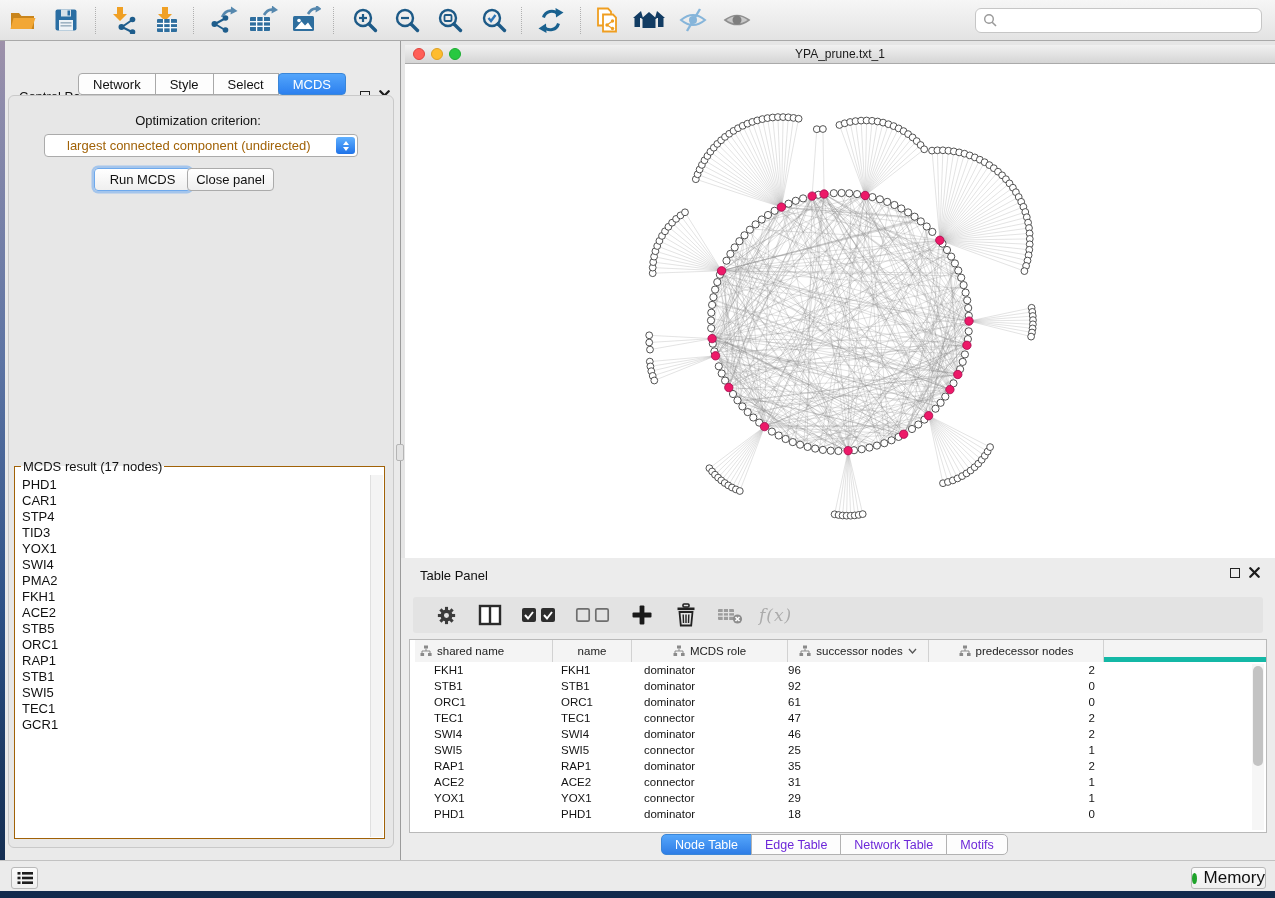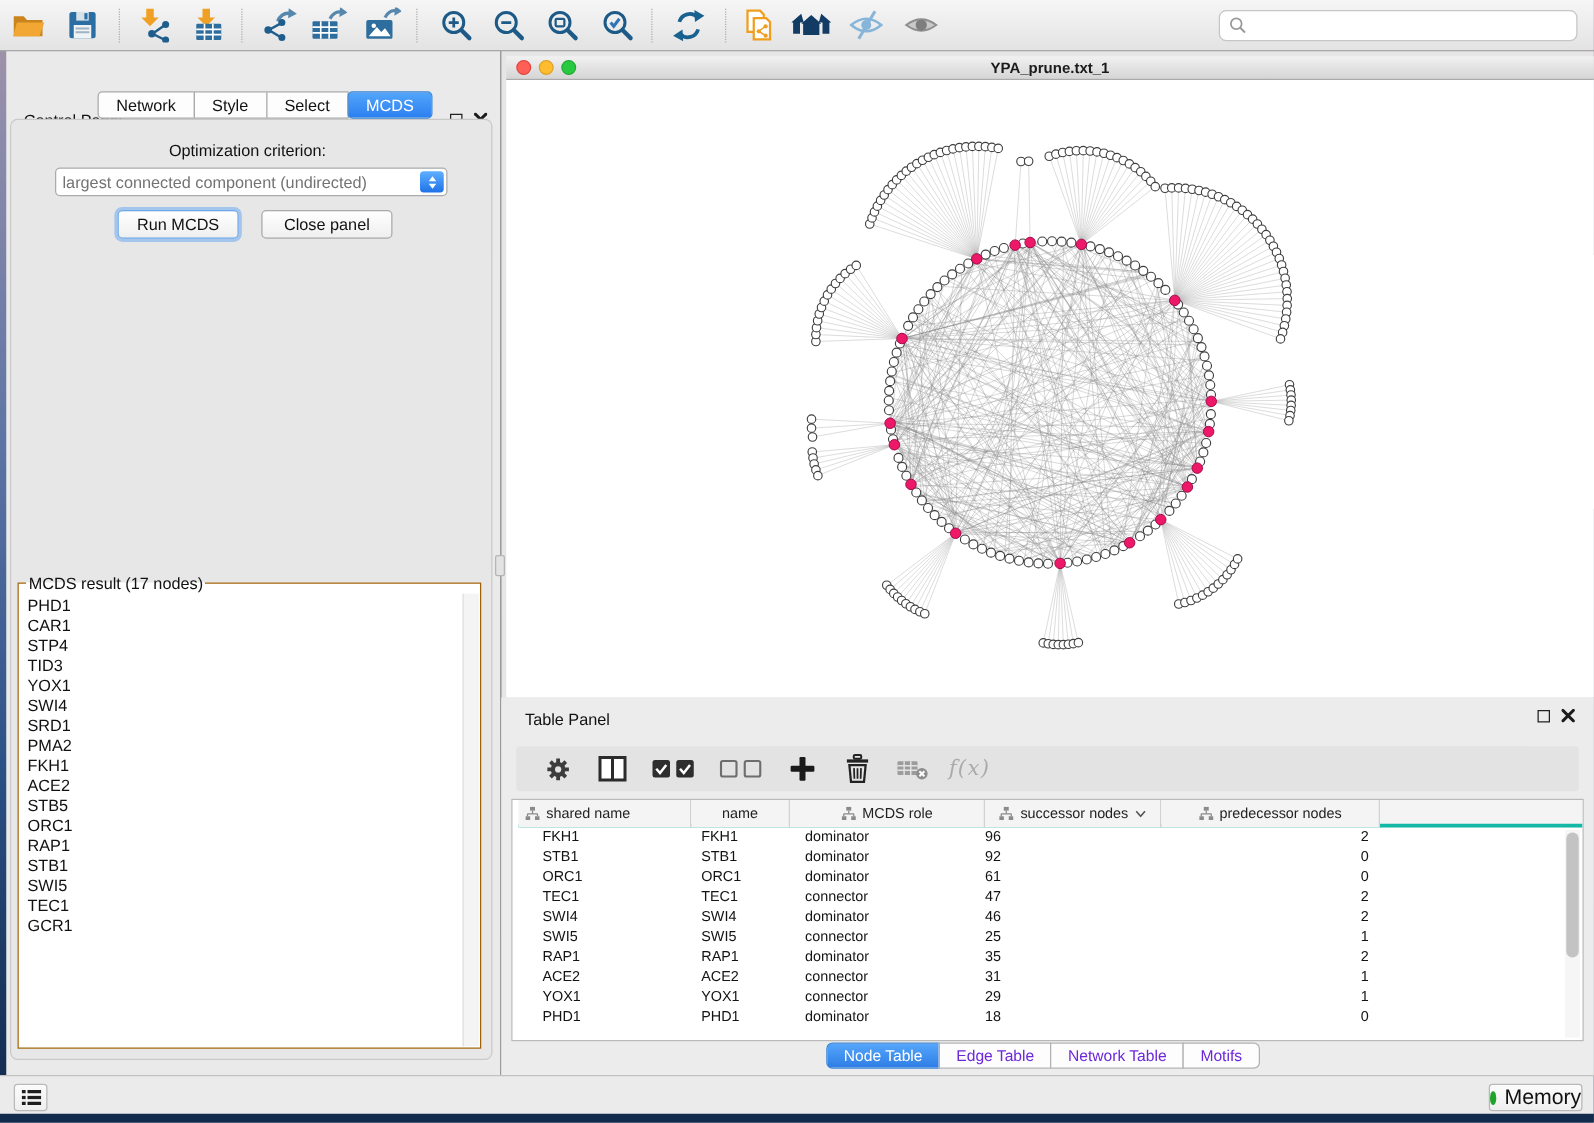--- a/index.html
+++ b/index.html
@@ -17,52 +17,52 @@
   .cpanel{position:absolute;left:5px;top:41px;width:395px;height:819px;background:#eaeaea;overflow:hidden}
   .panel-title{position:absolute;left:14px;top:48px;font-size:13px;color:#111}
   .winbtns{position:absolute;display:flex;gap:9px;align-items:center}
   .float-g{width:10px;height:10px;border:1.6px solid #222}
   .cp-inner{position:absolute;left:3px;top:54px;width:386px;height:753px;background:#e7e7e7;border:1px solid #c9c9c9;border-radius:6px}
   .cp-tabs{position:absolute;left:73px;top:32px;height:22px;display:flex;z-index:3}
   .cp-tab{height:22px;border:1px solid #a9a9a9;background:#fdfdfd;font-size:13px;display:flex;align-items:center;justify-content:center;padding:0 14px;margin-left:-1px;color:#111}
   .cp-tab:first-child{border-radius:4px 0 0 4px;margin-left:0}
   .cp-tab.active{background:linear-gradient(#53a5fb,#2c80ef);border-color:#3a86d8;color:#fff;border-radius:4px}
   .opt-label{position:absolute;left:0;top:72px;width:386px;text-align:center;font-size:13px;color:#111}
-  .dropdown{position:absolute;left:39px;top:93px;width:314px;height:23px;background:#fff;border:1px solid #ababab;border-radius:4px;font-size:13px;display:flex;align-items:center;padding-left:5px;color:#737373}
+  .dropdown{position:absolute;left:39px;top:93px;width:314px;height:23px;background:#fff;border:1px solid #ababab;border-radius:4px;font-size:13px;display:flex;align-items:center;padding-left:22px;color:#a16207}
   .stepper{position:absolute;right:2px;top:2px;width:19px;height:17px;border-radius:3px;background:linear-gradient(#5fb0ff,#1f72e8);display:flex;flex-direction:column;align-items:center;justify-content:center;gap:2px}
   .tri-up{width:0;height:0;border-left:3.5px solid transparent;border-right:3.5px solid transparent;border-bottom:4.5px solid #fff}
   .tri-dn{width:0;height:0;border-left:3.5px solid transparent;border-right:3.5px solid transparent;border-top:4.5px solid #fff}
   .btn{position:absolute;top:127px;height:23px;border:1px solid #ababab;border-radius:4px;background:linear-gradient(#ffffff,#efefef);font-size:13px;font-family:"Liberation Sans",sans-serif;color:#111;display:flex;align-items:center;justify-content:center}
   .btn.focus{border-color:#6ea9ec;box-shadow:0 0 0 2.5px rgba(110,170,240,.55)}
   .mcds-fs{position:absolute;left:9px;top:418px;width:371px;height:380px;border:1px solid #a16207;margin:0;padding:0;background:#fff}
   .mcds-fs legend{font-size:13px;color:#111;margin-left:6px;padding:0 2px}
   .mcds-list{position:absolute;left:1px;top:2px;right:14px;bottom:1px;overflow:hidden;padding:1px 0 0 6px}
   .mcds-item{font-size:13px;height:16px;line-height:16px;color:#111}
   .mcds-sb{position:absolute;top:1px;right:1px;width:13px;bottom:1px;background:#f4f4f4;border-left:1px solid #e0e0e0}
   
   .vdiv{position:absolute;left:400px;top:41px;width:1px;height:819px;background:#9b9b9b}
   .vhandle{position:absolute;left:396px;top:444px;width:8px;height:17px;background:#e3e3e3;border:1px solid #b5b5b5;border-radius:2px}
   .rightbg{position:absolute;left:401px;top:41px;width:874px;height:819px;background:#e6e6e6}
   
   .net-title{position:absolute;left:405px;top:45px;width:870px;height:19px;background:linear-gradient(#f1f1f1,#d5d5d5);border-bottom:1px solid #aaa;display:flex;align-items:center}
   .tl{width:12px;height:12px;border-radius:50%;margin-left:8px}
-  .net-name{position:absolute;left:0;width:100%;text-align:center;font-size:12px;font-weight:bold;color:#1b1b1b}
+  .net-name{position:absolute;left:0;width:100%;text-align:center;font-size:12px;font-weight:normal;color:#1b1b1b}
   .net-canvas{position:absolute;left:405px;top:64px;width:870px;height:494px;background:#fff}
   .edge{stroke:#858585;stroke-width:.7;opacity:.35}
   .fan-edge{stroke:#9a9a9a;stroke-width:.55;opacity:.5}
   .ring-node,.leaf-node{fill:#fff;stroke:#3f3f3f;stroke-width:.9}
   .hub-node{stroke-width:.8}
   
   .tpanel{position:absolute;left:401px;top:558px;width:874px;height:302px;background:#ececec}
   .tp-title{position:absolute;left:19px;top:10px;font-size:13px;color:#111}
   .tp-toolbar{position:absolute;left:12px;top:39px;width:850px;height:36px;background:#e3e3e3;border-radius:3px;display:flex;align-items:center;gap:14px;padding-left:18px}
   .tpi{display:flex;align-items:center;justify-content:center;width:30px;height:30px}
   .fx{font-family:"DejaVu Serif",serif;font-style:italic;font-size:17px;color:#ababab;letter-spacing:1px}
   .tablebox{position:absolute;left:8px;top:81px;width:858px;height:194px;background:#fff;border:1px solid #b9b9b9;overflow:hidden}
-  .thead{display:flex;height:22px;border-bottom:3px solid #14b8a6;background:#f4f4f4;margin-left:5px}
+  .thead{display:flex;height:22px;border-bottom:5px solid #14b8a6;background:#f4f4f4;margin-left:5px}
   .th{display:flex;align-items:center;justify-content:center;gap:5px;font-size:11.5px;color:#222;border-right:1px solid #d2d2d2;background:#f4f4f4;height:22px}
   .th.start{justify-content:flex-start;padding-left:5px}
   .tc0{width:138px}.tc1{width:79px}.tc2{width:156px}.tc3{width:141px}.tc4{width:175px}
   .trow{display:flex;height:16px;line-height:16px;margin-left:5px}
   .tcell{font-size:11.5px;color:#141414;overflow:hidden;white-space:nowrap}
   .trow .tc0{padding-left:19px}
   .trow .tc1{padding-left:8px}
   .trow .tc2{padding-left:12px}
   .trow .tc3{text-align:left;padding-right:13px}
   .trow .tc4{text-align:right;padding-right:9px}
@@ -257,32 +257,31 @@
   </div>
   <div class="opt-label">Optimization criterion:</div>
   <div class="dropdown">
     <span>largest connected component (undirected)</span>
     <span class="stepper">
         <span class="tri-up"></span>
         <span class="tri-dn"></span>
       </span>
   </div>
   <button class="btn focus" style="left:89px;width:97px">Run MCDS</button>
-  <button class="btn" style="left:204px;width:105px">Close panel</button>
+  <button class="btn" style="left:182px;width:87px">Close panel</button>
   <fieldset class="mcds-fs">
     <legend>MCDS result (17 nodes)</legend>
     <div style="position:relative;width:100%;height:100%">
       <div class="mcds-list">
           <div class="mcds-item">PHD1</div>
           <div class="mcds-item">CAR1</div>
           <div class="mcds-item">STP4</div>
           <div class="mcds-item">TID3</div>
           <div class="mcds-item">YOX1</div>
           <div class="mcds-item">SWI4</div>
-          <div class="mcds-item">SRD1</div>
           <div class="mcds-item">PMA2</div>
           <div class="mcds-item">FKH1</div>
           <div class="mcds-item">ACE2</div>
           <div class="mcds-item">STB5</div>
           <div class="mcds-item">ORC1</div>
           <div class="mcds-item">RAP1</div>
           <div class="mcds-item">STB1</div>
           <div class="mcds-item">SWI5</div>
           <div class="mcds-item">TEC1</div>
           <div class="mcds-item">GCR1</div>

